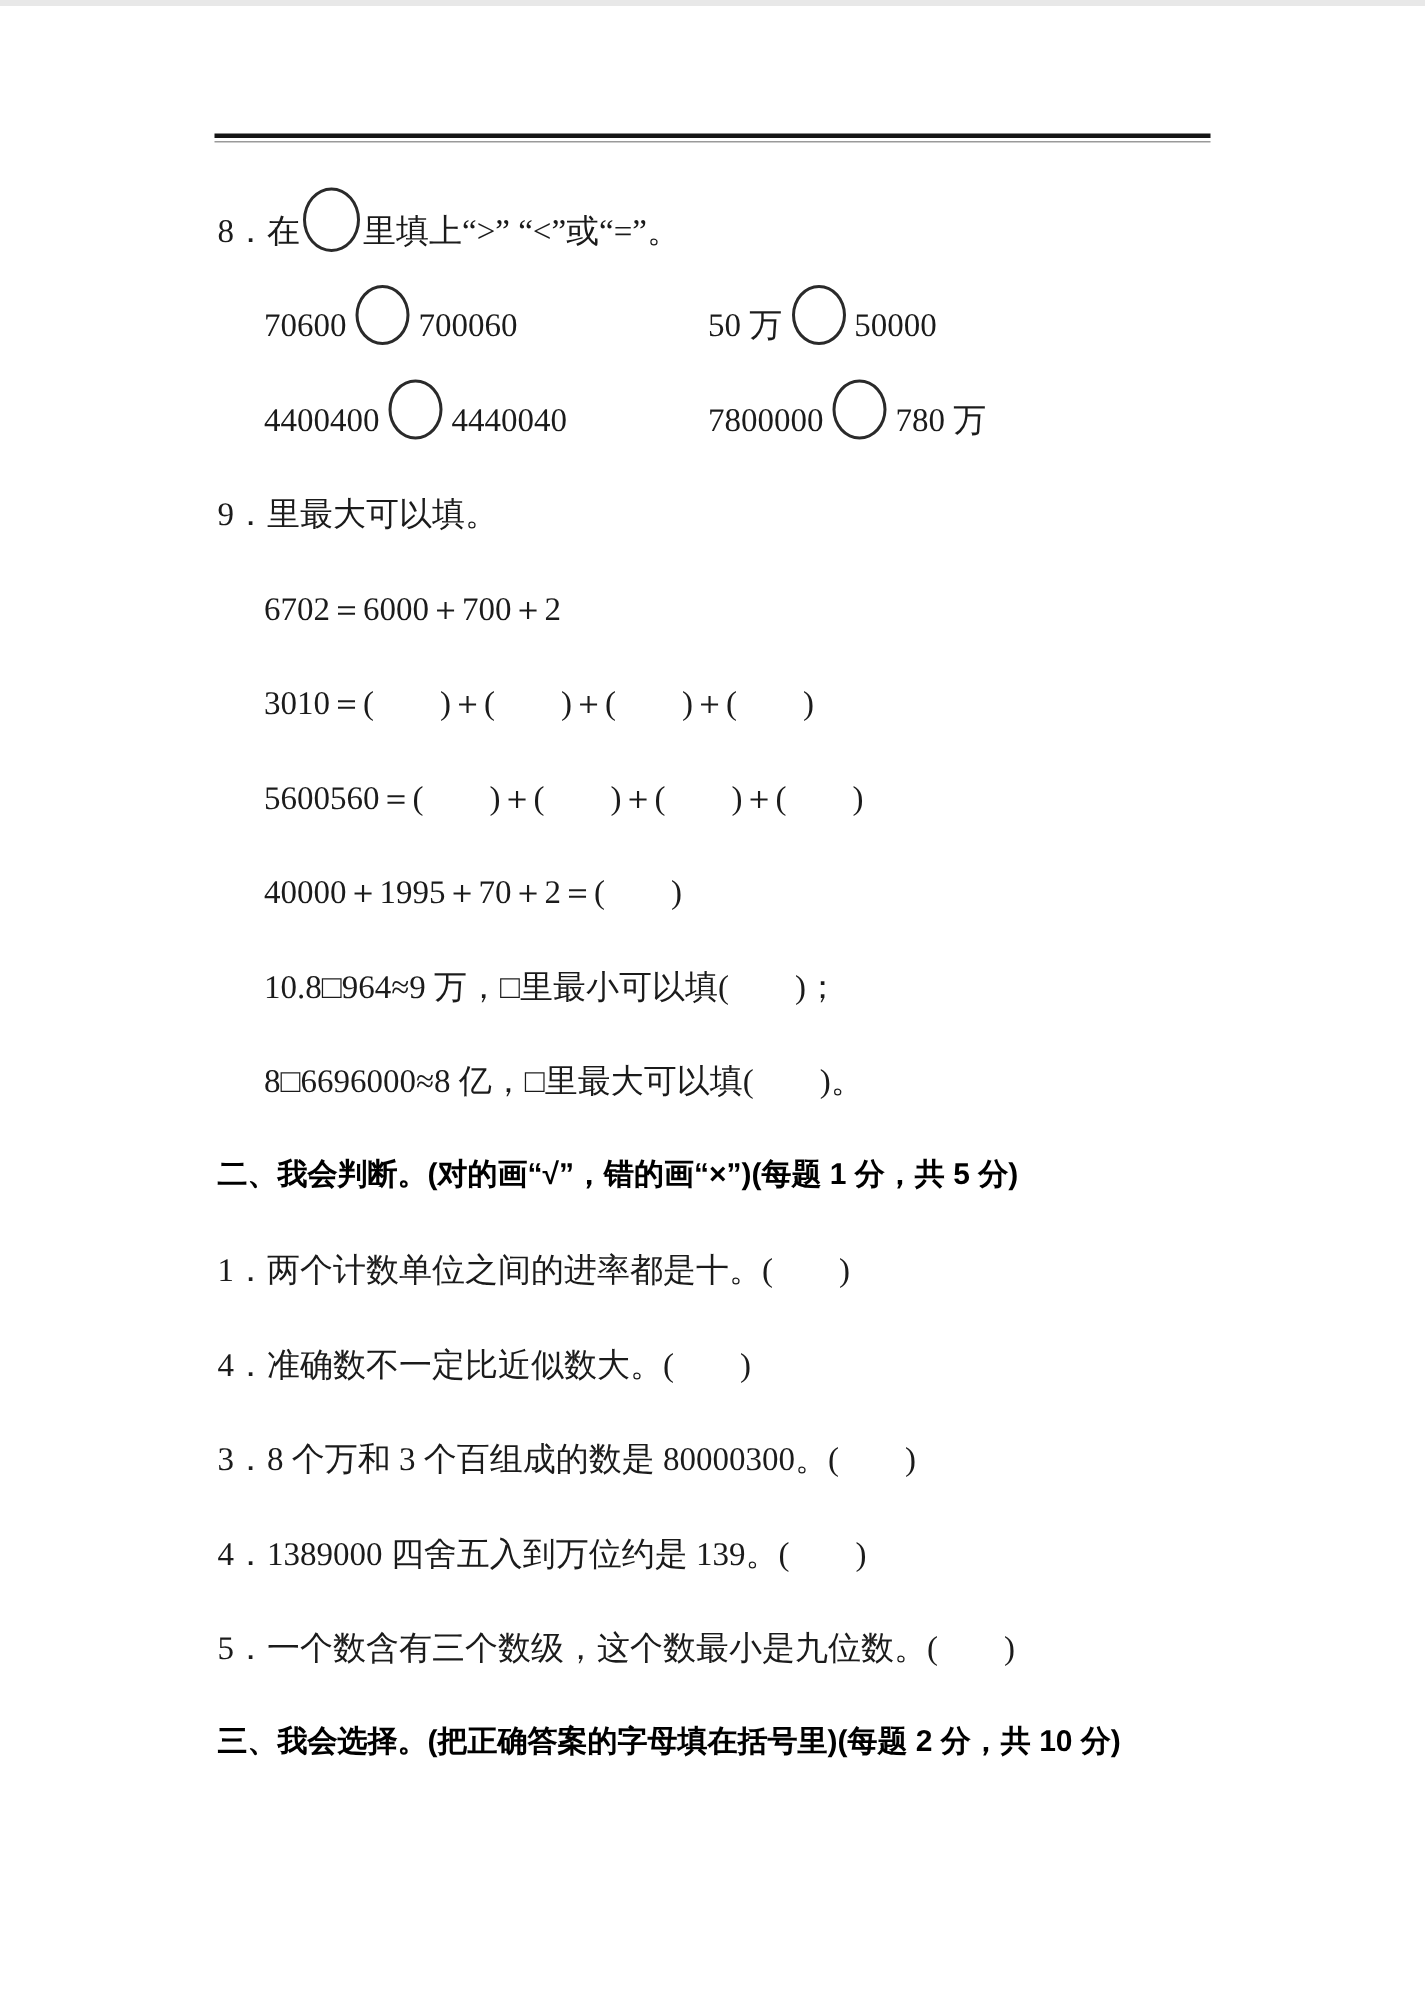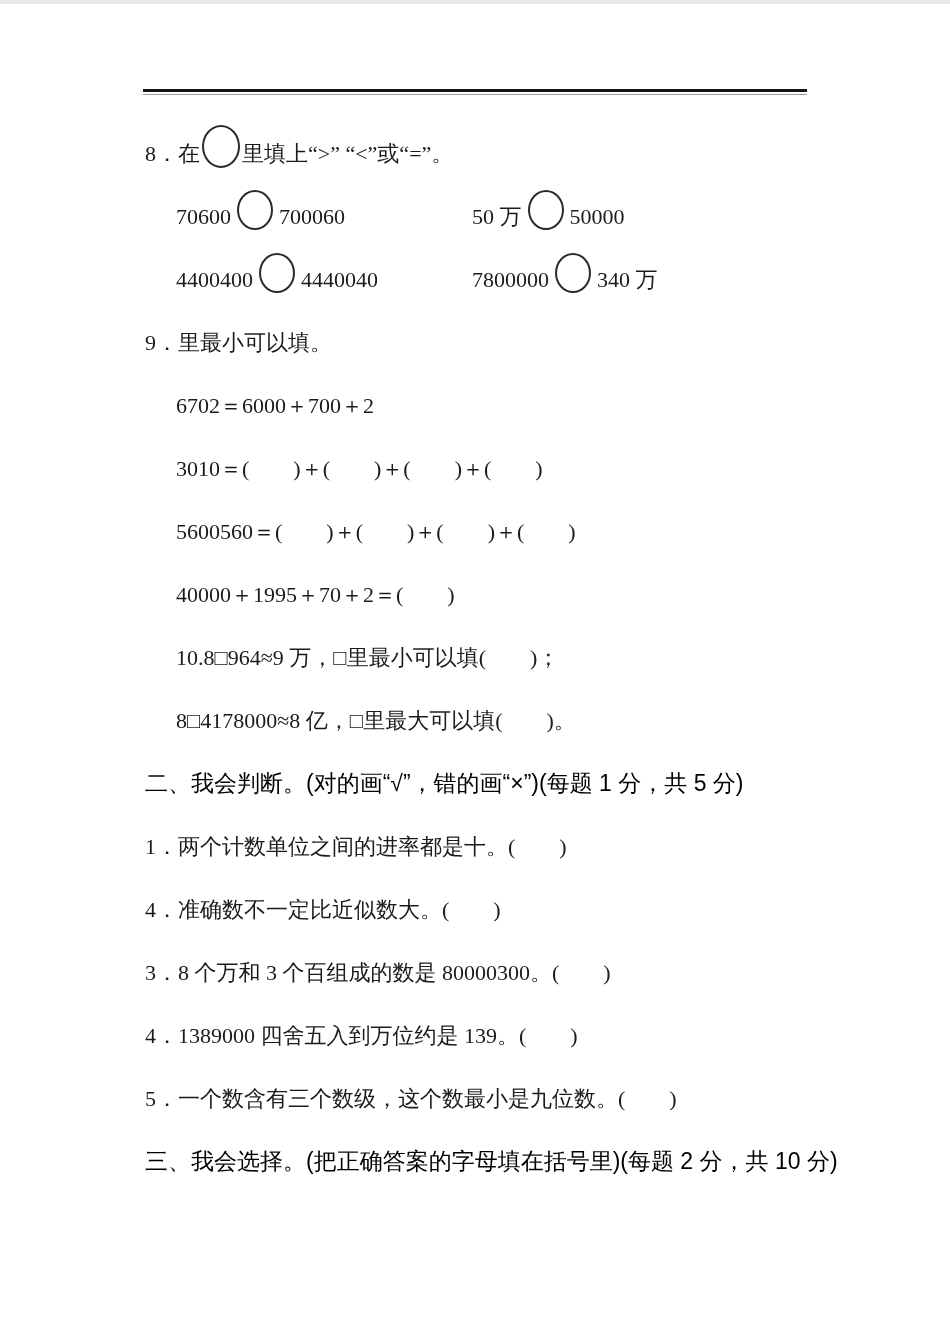--- a/index.html
+++ b/index.html
@@ -19,23 +19,23 @@
   }
   .content{
     position:absolute;left:145px;top:118px;width:680px;
     font-size:22px;
   }
   .line{
     height:63px;line-height:63px;white-space:nowrap;
   }
   .sub{padding-left:31px;}
   .hdr{
-    font-weight:normal;
+    font-weight:bold;
     font-family:"Liberation Sans","DejaVu Sans",sans-serif;
-    font-size:23px;
+    font-size:20px;
     color:#000;
   }
   .circle{
     display:inline-block;
     width:36px;height:40px;
     border:2px solid #2a2a2a;
     border-radius:50%;
     box-sizing:border-box;
     vertical-align:-6px;
     margin:0 6px;
@@ -67,45 +67,45 @@
         <span>70600</span><span class="circle"></span><span>700060</span>
       </span><span class="pair">
         <span>50 万</span><span class="circle"></span><span>50000</span>
       </span>
     </div>
 
     <div class="line sub">
       <span class="pair first">
         <span>4400400</span><span class="circle"></span><span>4440040</span>
       </span><span class="pair">
-        <span>7800000</span><span class="circle"></span><span>340 万</span>
+        <span>7800000</span><span class="circle"></span><span>780 万</span>
       </span>
     </div>
 
     <div class="line">
-      <span class="qnum">9．</span><span>里最小可以填。</span>
+      <span class="qnum">9．</span><span>里最大可以填。</span>
     </div>
 
     <div class="line sub">
       <span>6702＝6000＋700＋2</span>
     </div>
     <div class="line sub">
       <span>3010＝(　　)＋(　　)＋(　　)＋(　　)</span>
     </div>
     <div class="line sub">
       <span>5600560＝(　　)＋(　　)＋(　　)＋(　　)</span>
     </div>
     <div class="line sub">
       <span>40000＋1995＋70＋2＝(　　)</span>
     </div>
     <div class="line sub">
       <span>10.8□964≈9 万，□里最小可以填(　　)；</span>
     </div>
     <div class="line sub">
-      <span>8□4178000≈8 亿，□里最大可以填(　　)。</span>
+      <span>8□6696000≈8 亿，□里最大可以填(　　)。</span>
     </div>
 
     <div class="line hdr">
       <span>二、我会判断。(对的画“√”，错的画“×”)(每题 1 分，共 5 分)</span>
     </div>
 
     <div class="line">
       <span>1．两个计数单位之间的进率都是十。(　　)</span>
     </div>
     <div class="line">

